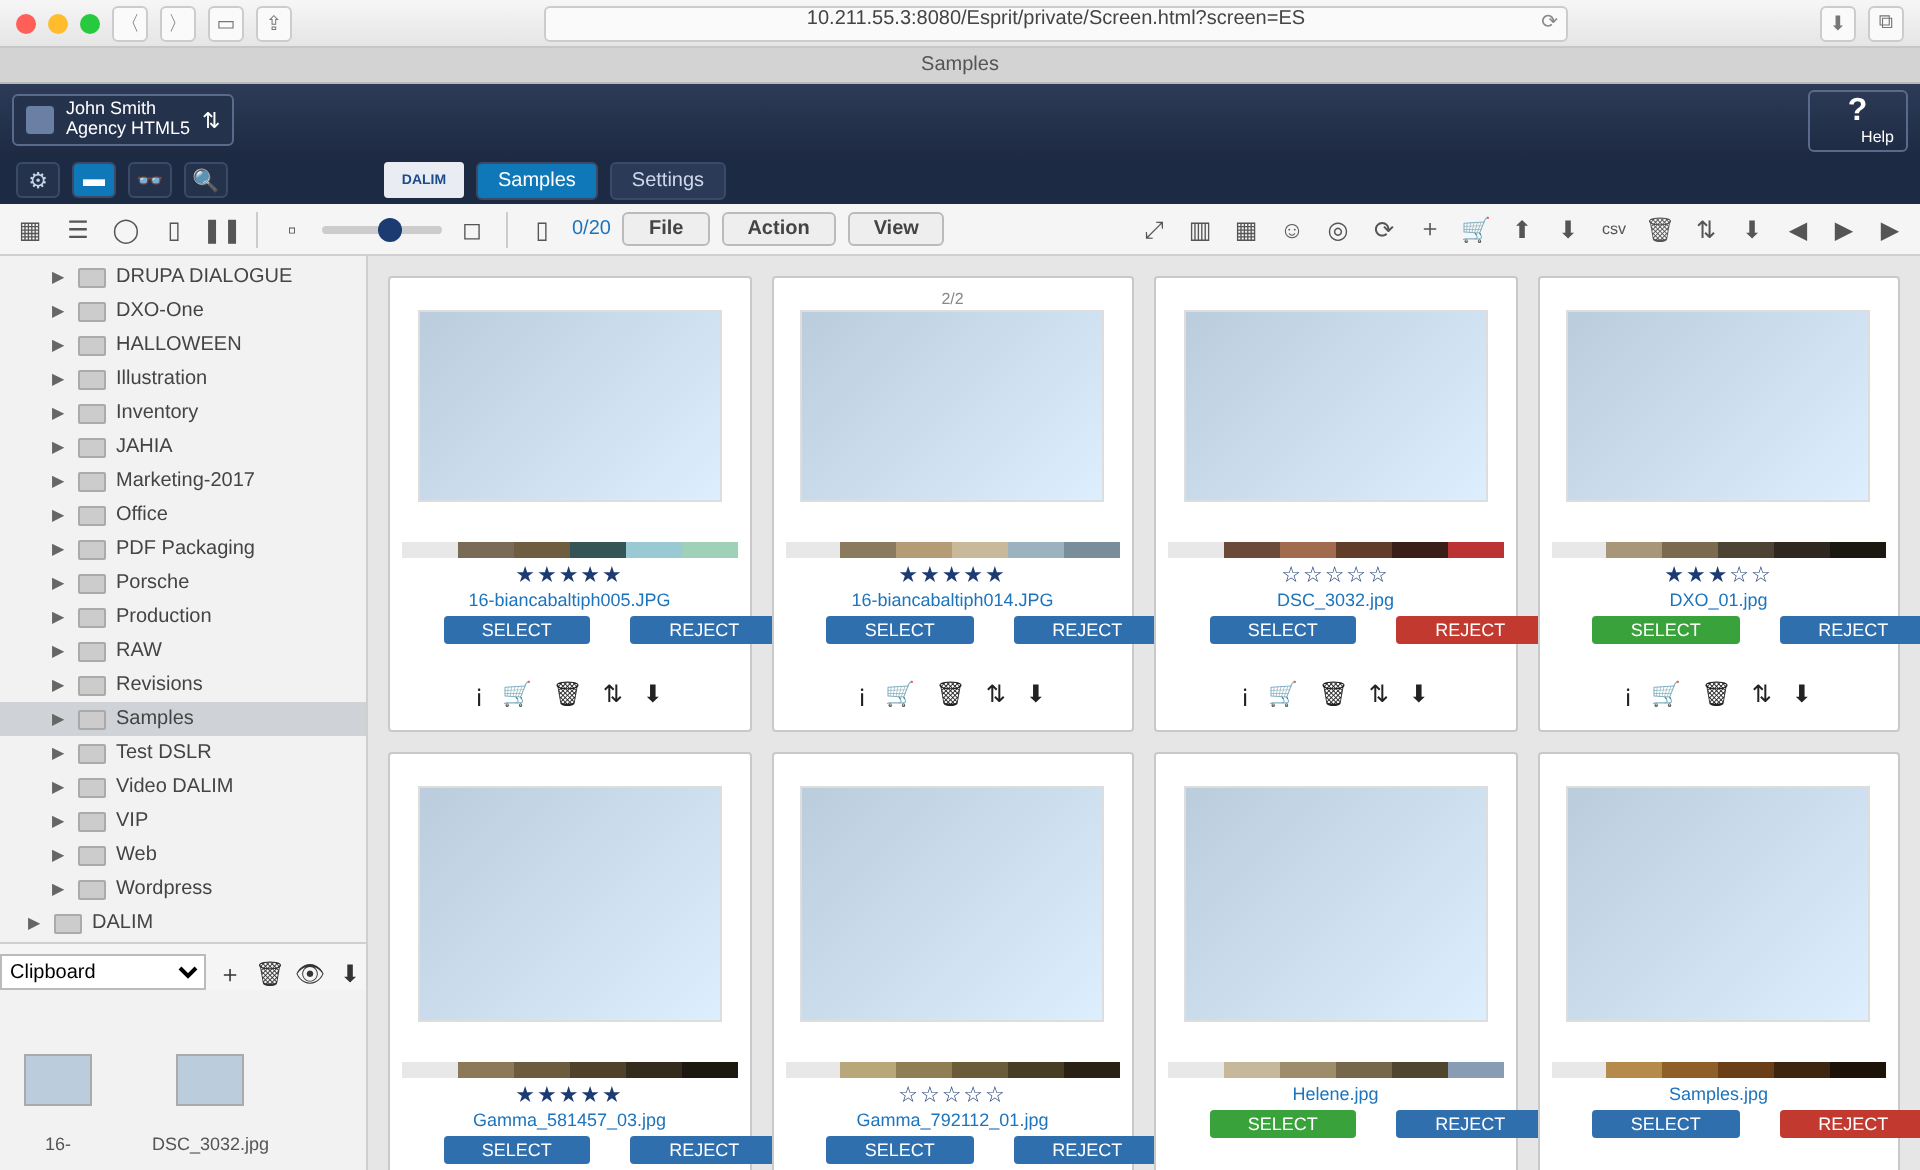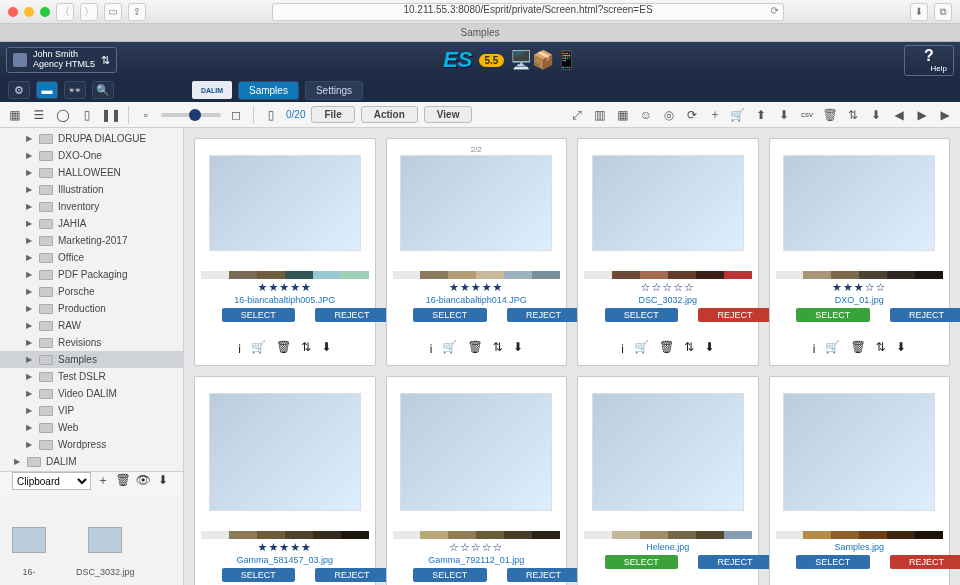--- a/index.html
+++ b/index.html
@@ -44,21 +44,21 @@
 .row2 .ri{display:flex;gap:5px;}
 
 .main { display:flex; height:calc(585px - 24px - 18px - 36px - 24px - 26px);}
 .side { width:184px; background:#f2f2f2;border-right:1px solid #cfcfcf;display:flex;flex-direction:column;}
 .tree { flex:1; overflow-y:auto; padding:2px 0;}
 .tree .item{display:flex;align-items:center;gap:5px;padding:2px 4px 2px 26px;height:17px;font-size:10px;color:#444;}
 .tree .item.top{padding-left:14px;}
 .tree .item .tri{color:#666;font-size:8px;width:8px;}
 .tree .item .fld{width:14px;height:10px;background:#ccc;border-radius:1px;border:1px solid #aaa;}
 .tree .item.selected{background:#cfd3d8;}
-.clipbar{height:24px;background:#f5f5f5;border-top:1px solid #cfcfcf;display:flex;align-items:flex-start;padding:0 12px;gap:4px;}
+.clipbar{height:24px;background:#f5f5f5;border-top:1px solid #cfcfcf;display:flex;align-items:flex-end;padding:0 0;gap:4px;}
 .clipbar select{flex:1;font-size:10px;height:18px;background:#fff;border:1px solid #bbb;}
 .clipbar .b{width:16px;height:16px;display:flex;align-items:center;justify-content:center;color:#333;font-size:12px;}
 .clipitems{flex:0 0 70px; display:flex;gap:30px;padding:8px 12px;}
 .clipitems .ci{text-align:center;font-size:9px;color:#555;margin-top:24px;}
 .clipitems .ci .th{width:34px;height:26px;background:#bcd;border:1px solid #aaa;margin:0 auto 14px;}
 
 .grid { flex:1; overflow:auto; padding:10px; background:#e6e6e6;}
 .gridinner{display:grid;grid-template-columns:repeat(4,1fr);gap:10px;}
 .card{background:#fff;border:1px solid #c9c9c9;border-radius:2px;padding:6px 6px 8px;display:flex;flex-direction:column;align-items:center;}
 .card .stack{font-size:8px;color:#888;height:10px;}
@@ -104,25 +104,20 @@
 </div>
 
 <div class="apphdr">
   <div class="user">
     <div class="av"></div>
     <div class="t">
       <div>John Smith</div>
       <div>Agency HTML5</div>
     </div>
     <span class="g">⇅</span>
-  </div>
-  <div class="logo">
-    <span class="es">ES</span>
-    <span class="badge">5.5</span>
-    <span style="font-size:18px;">🖥️📦📱</span>
   </div>
   <div class="help">
     <div class="q">?</div>
     <div class="h">Help</div>
   </div>
 </div>
 
 <div class="row1">
   <div class="left">
     <div class="btn g">⚙</div>

